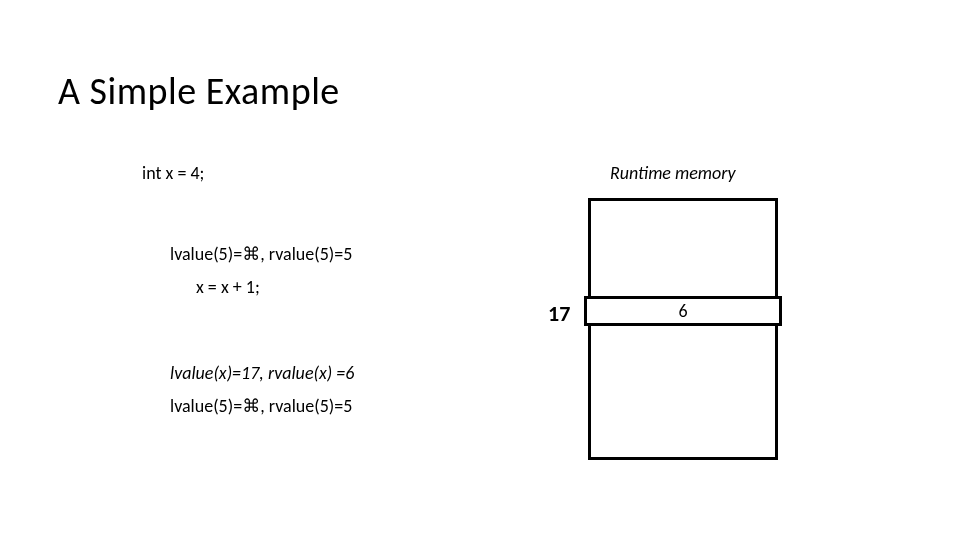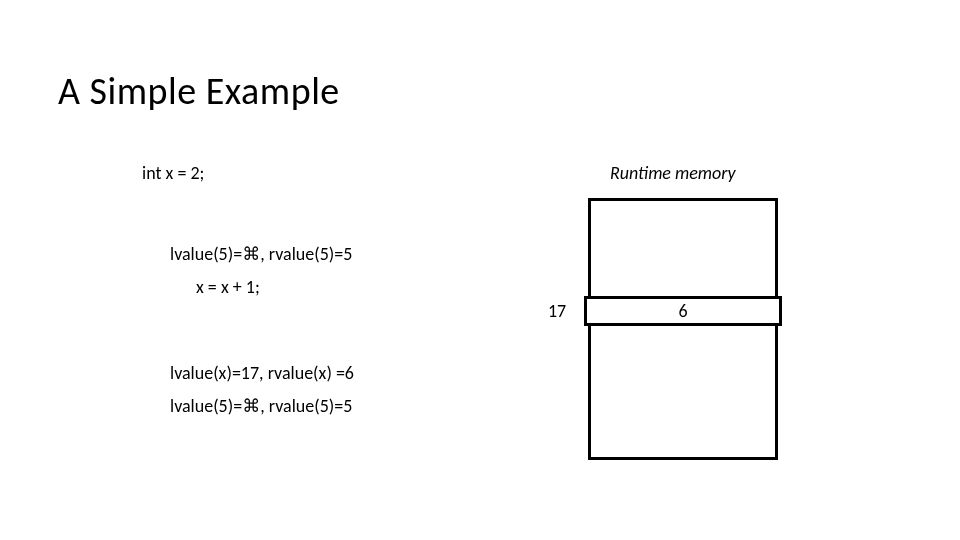--- a/index.html
+++ b/index.html
@@ -47,20 +47,21 @@
     position: absolute;
     left: 196px;
     top: 276px;
     font-size: 18px;
   }
   .line3 {
     position: absolute;
     left: 170px;
     top: 362px;
     font-size: 18px;
+    font-style: italic;
   }
   .line4 {
     position: absolute;
     left: 170px;
     top: 395px;
     font-size: 18px;
   }
   .mem-label {
     position: absolute;
     left: 610px;
@@ -87,31 +88,32 @@
     box-sizing: border-box;
     background: #fff;
     text-align: center;
     line-height: 24px;
     font-size: 18px;
   }
   .addr {
     position: absolute;
     left: 548px;
     top: 300px;
-    font-size: 18px;
+    font-size: 22px;
+    font-weight: bold;
   }
 </style>
 </head>
 <body>
 
 <div class="slide">
 
   <div class="title">A Simple Example</div>
 
-  <div class="decl">int x = 2;</div>
+  <div class="decl">int x = 4;</div>
 
   <div class="line2">lvalue(5)=⌘, rvalue(5)=5</div>
   <div class="stmt">x = x + 1;</div>
 
   <div class="line3">lvalue(x)=17, rvalue(x) =6</div>
   <div class="line4">lvalue(5)=⌘, rvalue(5)=5</div>
 
   <div class="mem-label">Runtime memory</div>
 
   <div class="membox"></div>

